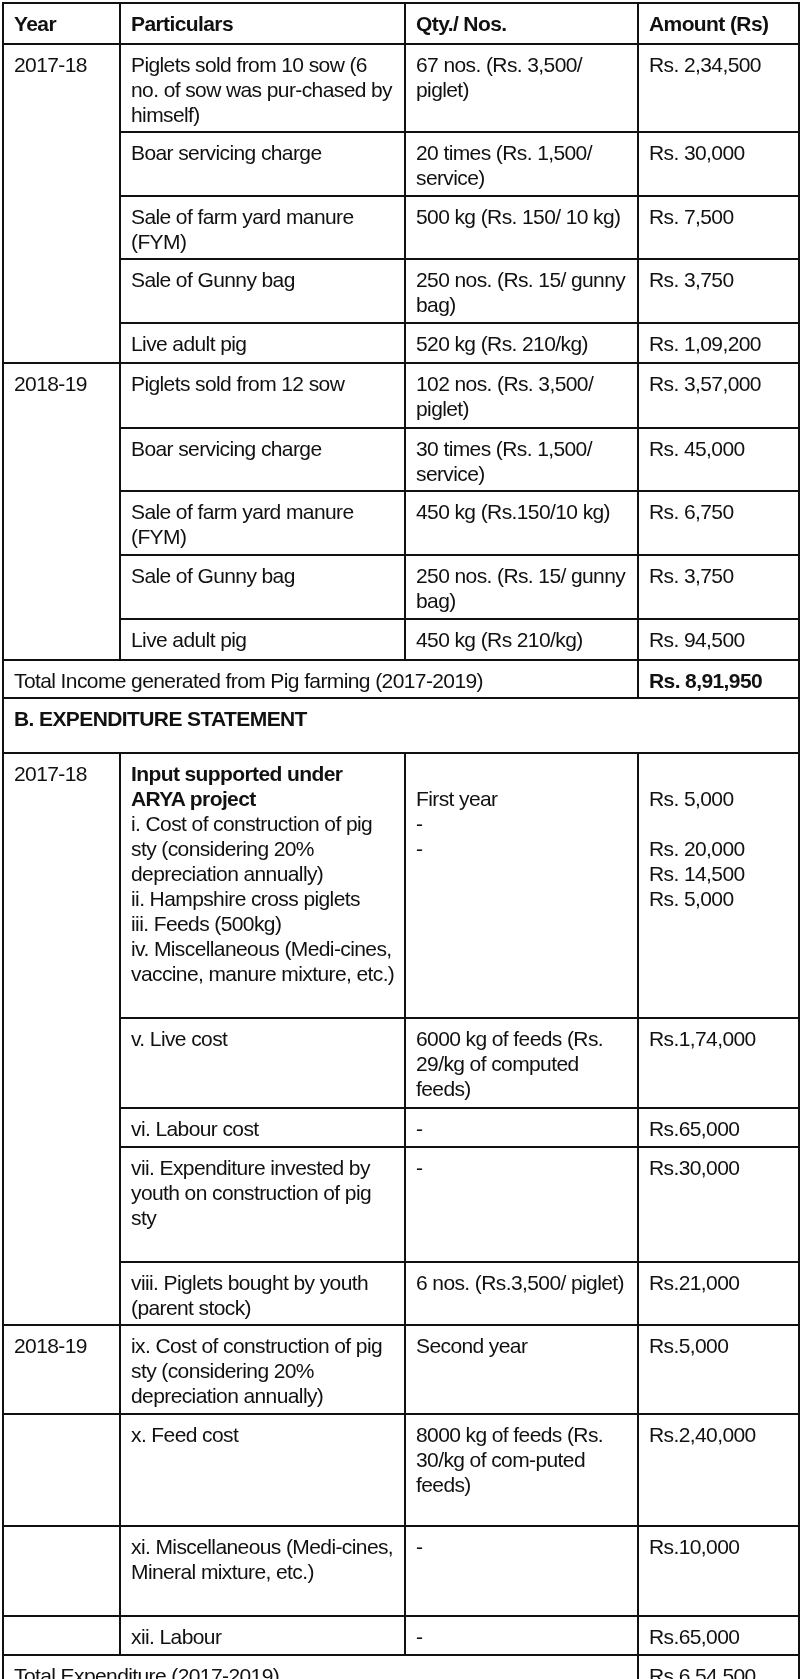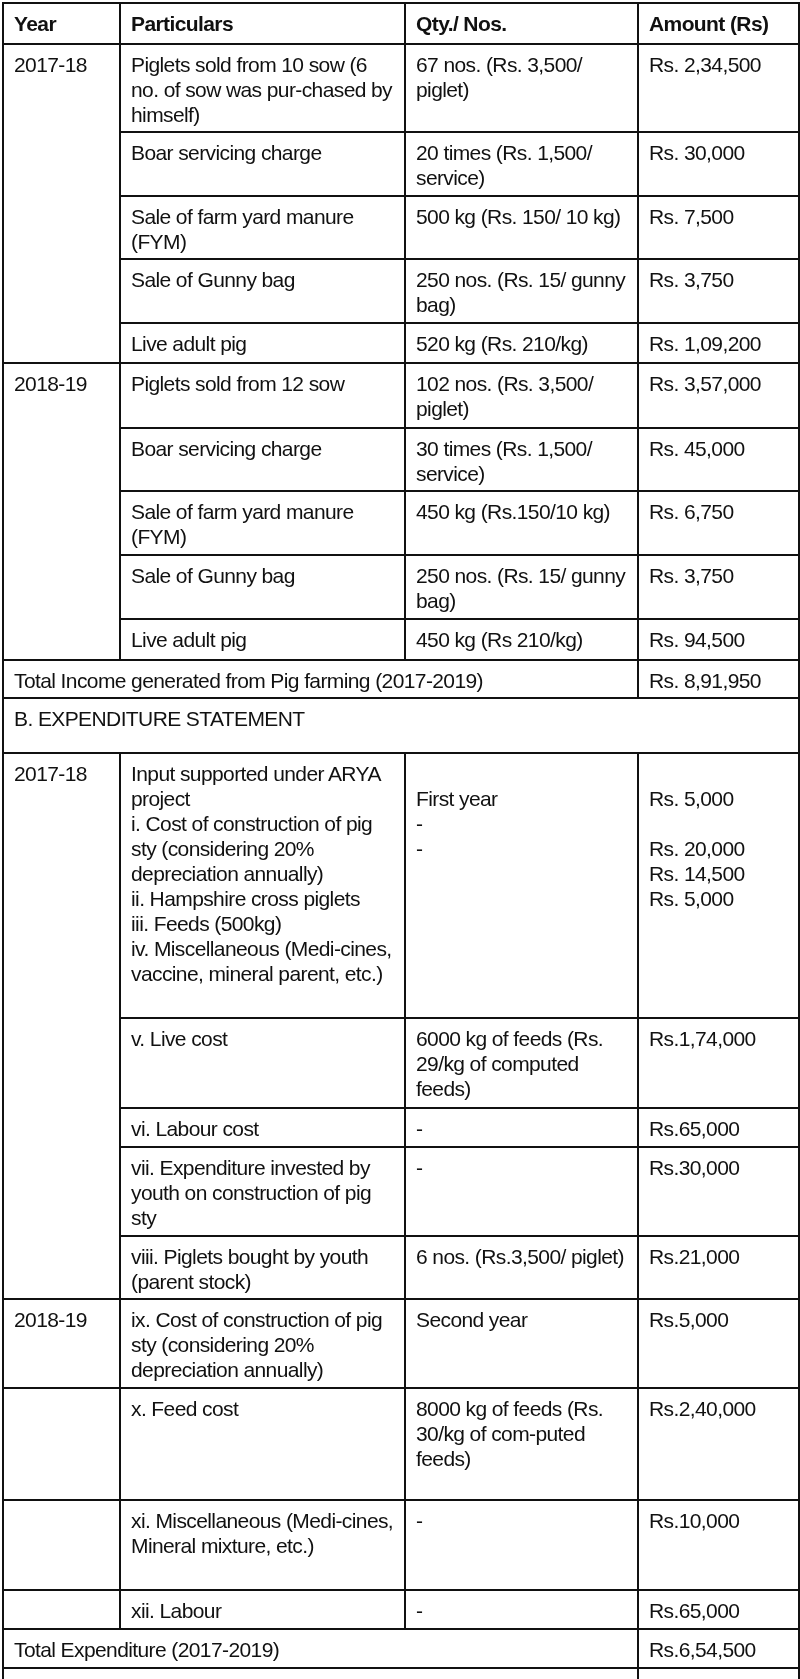--- a/index.html
+++ b/index.html
@@ -19,21 +19,21 @@
     border: 2.5px solid #111111;
     padding: 7px 9px 4px 10px;
     vertical-align: top;
     text-align: left;
     overflow: hidden;
     word-wrap: break-word;
   }
   table.sheet th { font-weight: bold; }
   .just { text-align: justify; text-align-last: left; }
   .right { text-align: left; }
-  .bold { font-weight: normal; }
+  .bold { font-weight: bold; }
   .line { display: block; min-height: 25px; }
   col.c-year { width: 117px; }
   col.c-part { width: 285px; }
   col.c-qty  { width: 233px; }
   col.c-amt  { width: 161px; }
 </style>
 </head>
 <body>
 
 <table class="sheet">
@@ -115,21 +115,21 @@
     <td colspan="4" class="bold">B. EXPENDITURE STATEMENT</td>
   </tr>
 
   <tr style="height:265px">
     <td rowspan="5">2017-18</td>
     <td class="just">
       <span class="line bold">Input supported under ARYA project</span>
       <span class="line">i. Cost of construction of pig sty (considering 20% depreciation annually)</span>
       <span class="line">ii. Hampshire cross piglets</span>
       <span class="line">iii. Feeds (500kg)</span>
-      <span class="line">iv. Miscellaneous (Medi-cines, vaccine, mineral parent, etc.)</span>
+      <span class="line">iv. Miscellaneous (Medi-cines, vaccine, manure mixture, etc.)</span>
     </td>
     <td>
       <span class="line"></span>
       <span class="line">First year</span>
       <span class="line">-</span>
       <span class="line">-</span>
     </td>
     <td>
       <span class="line"></span>
       <span class="line">Rs. 5,000</span>
@@ -142,21 +142,21 @@
   <tr style="height:90px">
     <td class="just">v. Live cost</td>
     <td class="just">6000 kg of feeds (Rs. 29/kg of computed feeds)</td>
     <td>Rs.1,74,000</td>
   </tr>
   <tr style="height:39px">
     <td class="just">vi. Labour cost</td>
     <td class="just">-</td>
     <td>Rs.65,000</td>
   </tr>
-  <tr style="height:89px">
+  <tr style="height:115px">
     <td class="just">vii. Expenditure invested by youth on construction of pig sty</td>
     <td class="just">-</td>
     <td>Rs.30,000</td>
   </tr>
   <tr style="height:63px">
     <td class="just">viii. Piglets bought by youth (parent stock)</td>
     <td class="just">6 nos. (Rs.3,500/ piglet)</td>
     <td>Rs.21,000</td>
   </tr>
 

